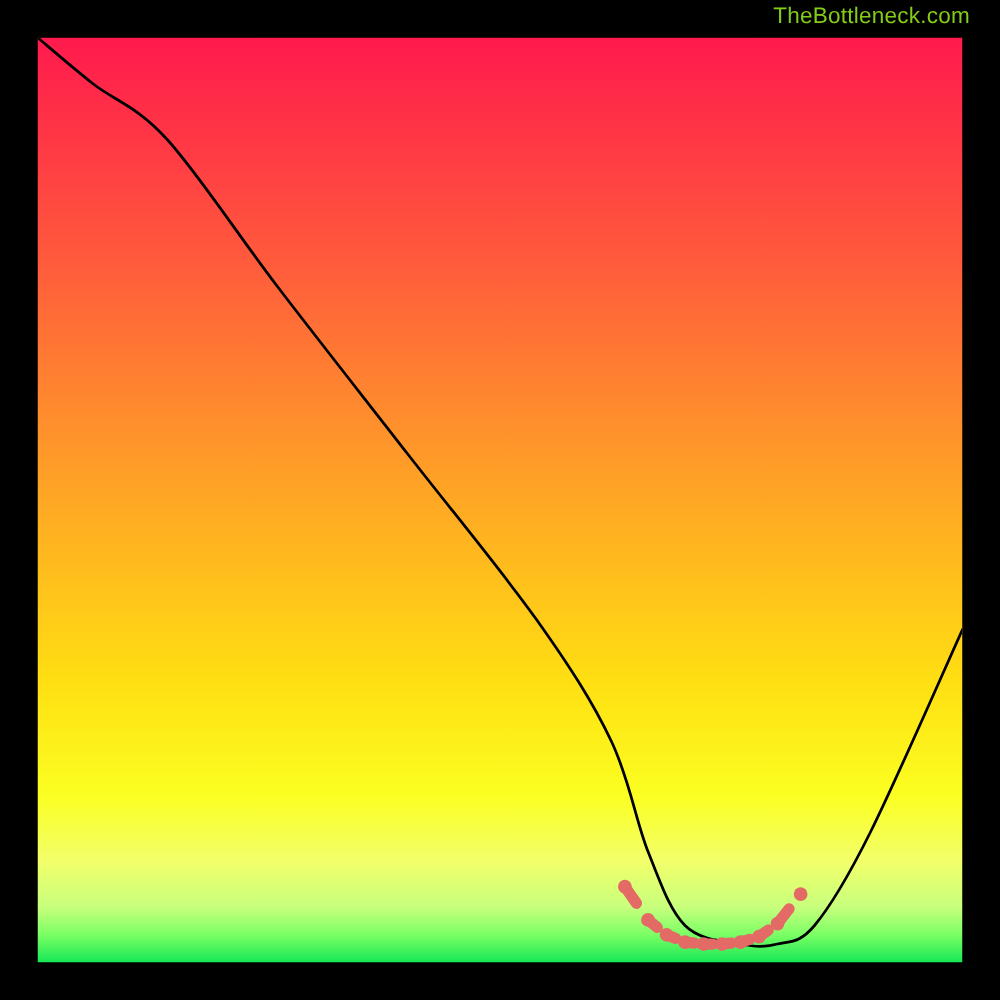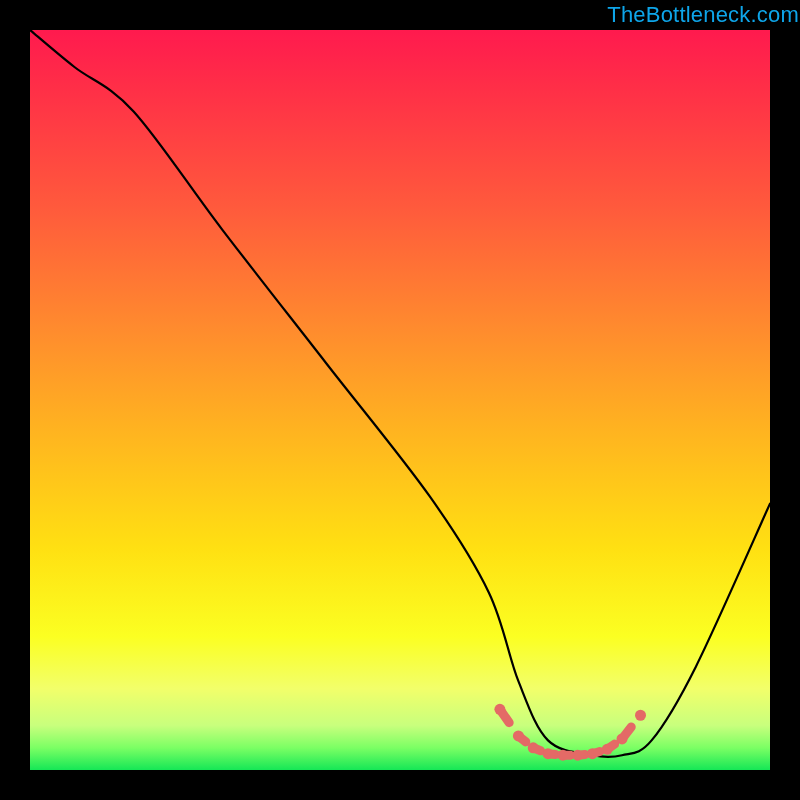--- a/index.html
+++ b/index.html
@@ -13,23 +13,23 @@
   }
   .frame {
     position: relative;
     width: 800px;
     height: 800px;
     background: #000;
   }
   .watermark {
     position: absolute;
     top: 2px;
-    right: 1px;
-    color: #0ea5e9;
-    font-size: 22px;
+    right: 24px;
+    color: #84cc16;
+    font-size: 18px;
     font-weight: 400;
     letter-spacing: 0.2px;
     z-index: 5;
   }
   .plot-area {
     position: absolute;
     left: 30px;
     top: 30px;
     width: 740px;
     height: 740px;

